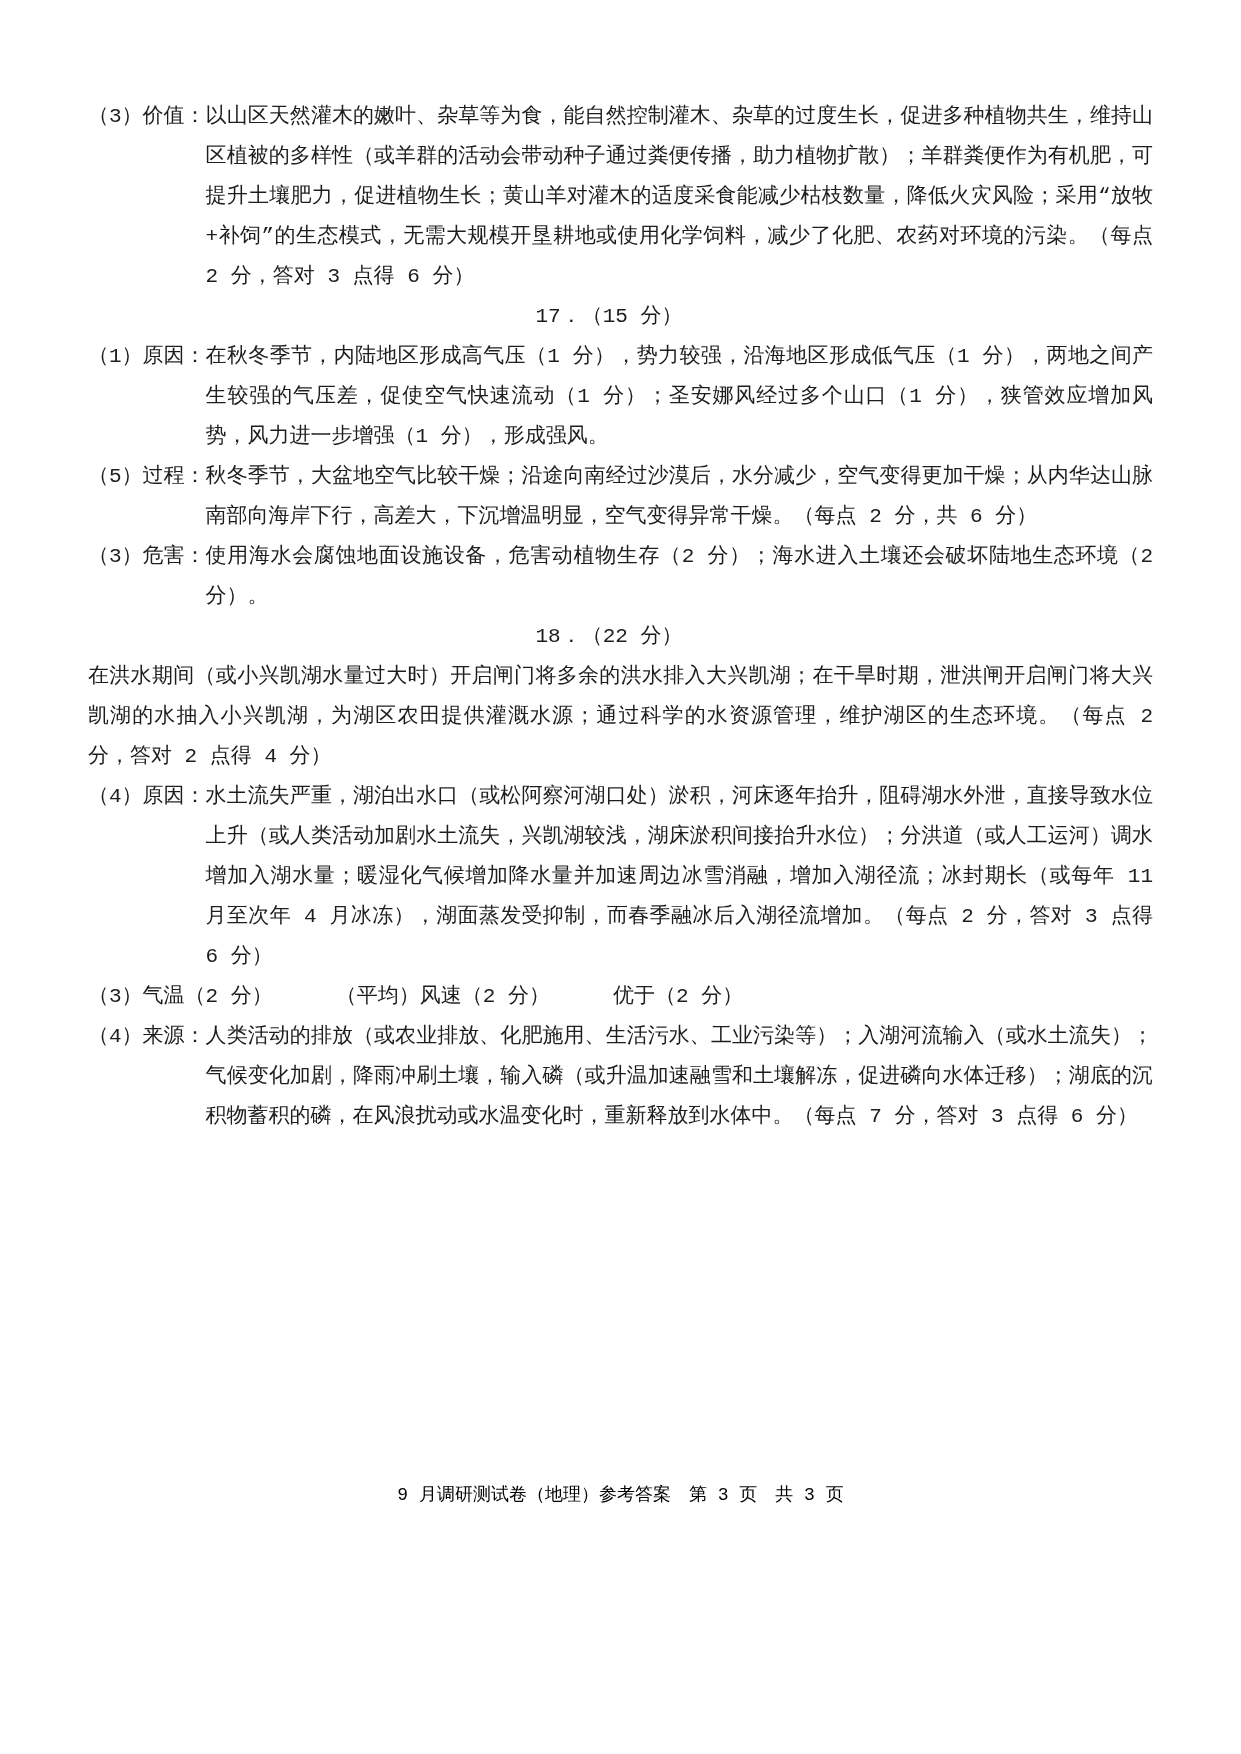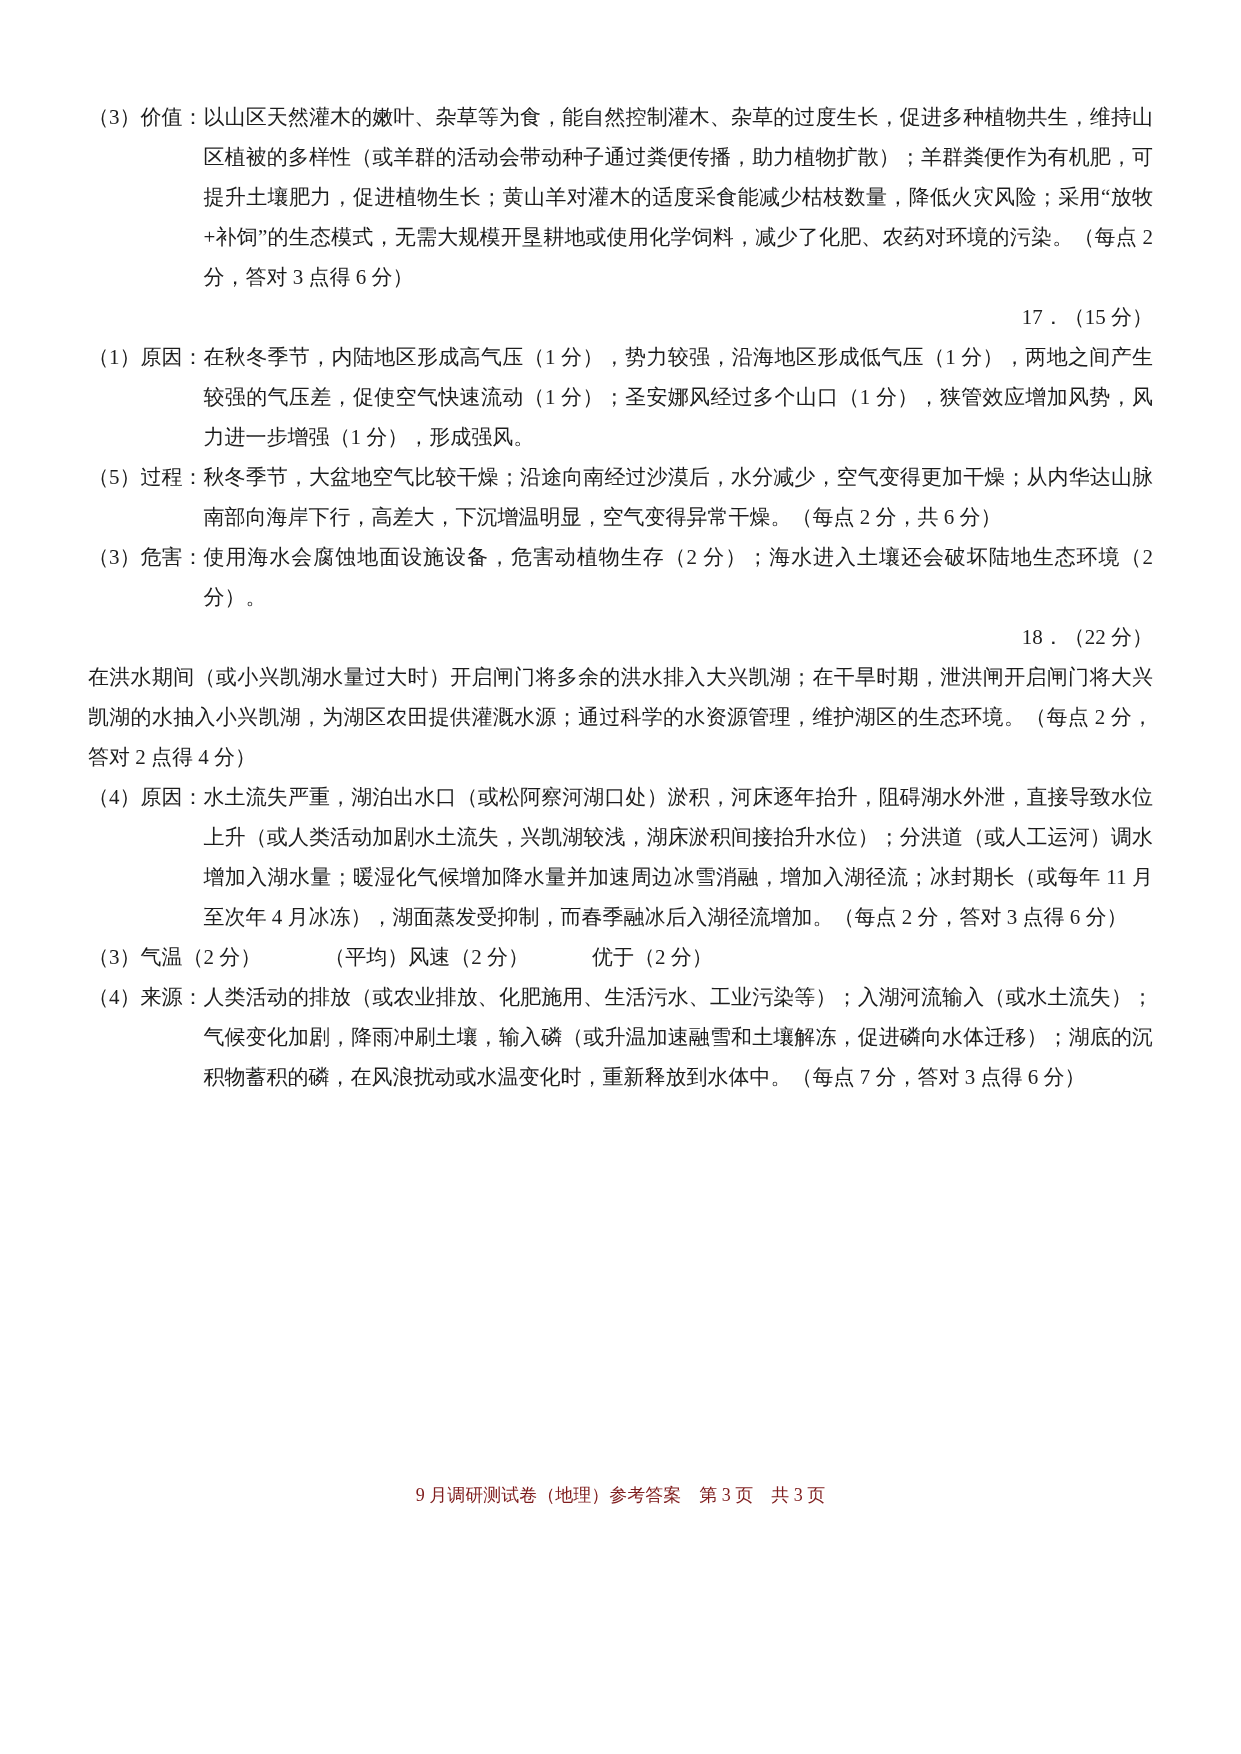--- a/index.html
+++ b/index.html
@@ -5,39 +5,39 @@
   html, body {
     margin: 0;
     padding: 0;
     background: #ffffff;
   }
   .page {
     position: relative;
     width: 1241px;
     height: 1754px;
     background: #ffffff;
-    font-family: Liberation Serif, serif;
+    font-family: Liberation Mono, monospace;
     color: #1d1d1d;
     overflow: hidden;
   }
   .content {
     position: absolute;
     top: 97px;
     left: 65px;
     width: 1088px;
   }
   .block {
     font-size: 21px;
     line-height: 40px;
     text-align: justify;
     margin: 0;
   }
   .block.heading {
     margin-left: 0;
-    text-align: right;
+    text-align: center;
   }
   .block.answer {
     display: flex;
     margin-left: 23px;
   }
   .block.answer .label {
     flex: 0 0 auto;
     white-space: nowrap;
   }
   .block.answer .body {
@@ -45,21 +45,21 @@
     text-align: justify;
   }
   .footer {
     position: absolute;
     top: 1482px;
     left: 0;
     width: 100%;
     text-align: center;
     font-size: 18px;
     line-height: 26px;
-    color: #7f1d1d;
+    color: #000000;
   }
 </style>
 </head>
 <body>
 
 <div class="page">
   <main class="content">
   <div class="block answer">
     <span class="label">（3）价值：</span>
     <span class="body">以山区天然灌木的嫩叶、杂草等为食，能自然控制灌木、杂草的过度生长，促进多种植物共生，维持山区植被的多样性（或羊群的活动会带动种子通过粪便传播，助力植物扩散）；羊群粪便作为有机肥，可提升土壤肥力，促进植物生长；黄山羊对灌木的适度采食能减少枯枝数量，降低火灾风险；采用“放牧+补饲”的生态模式，无需大规模开垦耕地或使用化学饲料，减少了化肥、农药对环境的污染。（每点 2 分，答对 3 点得 6 分）</span>

